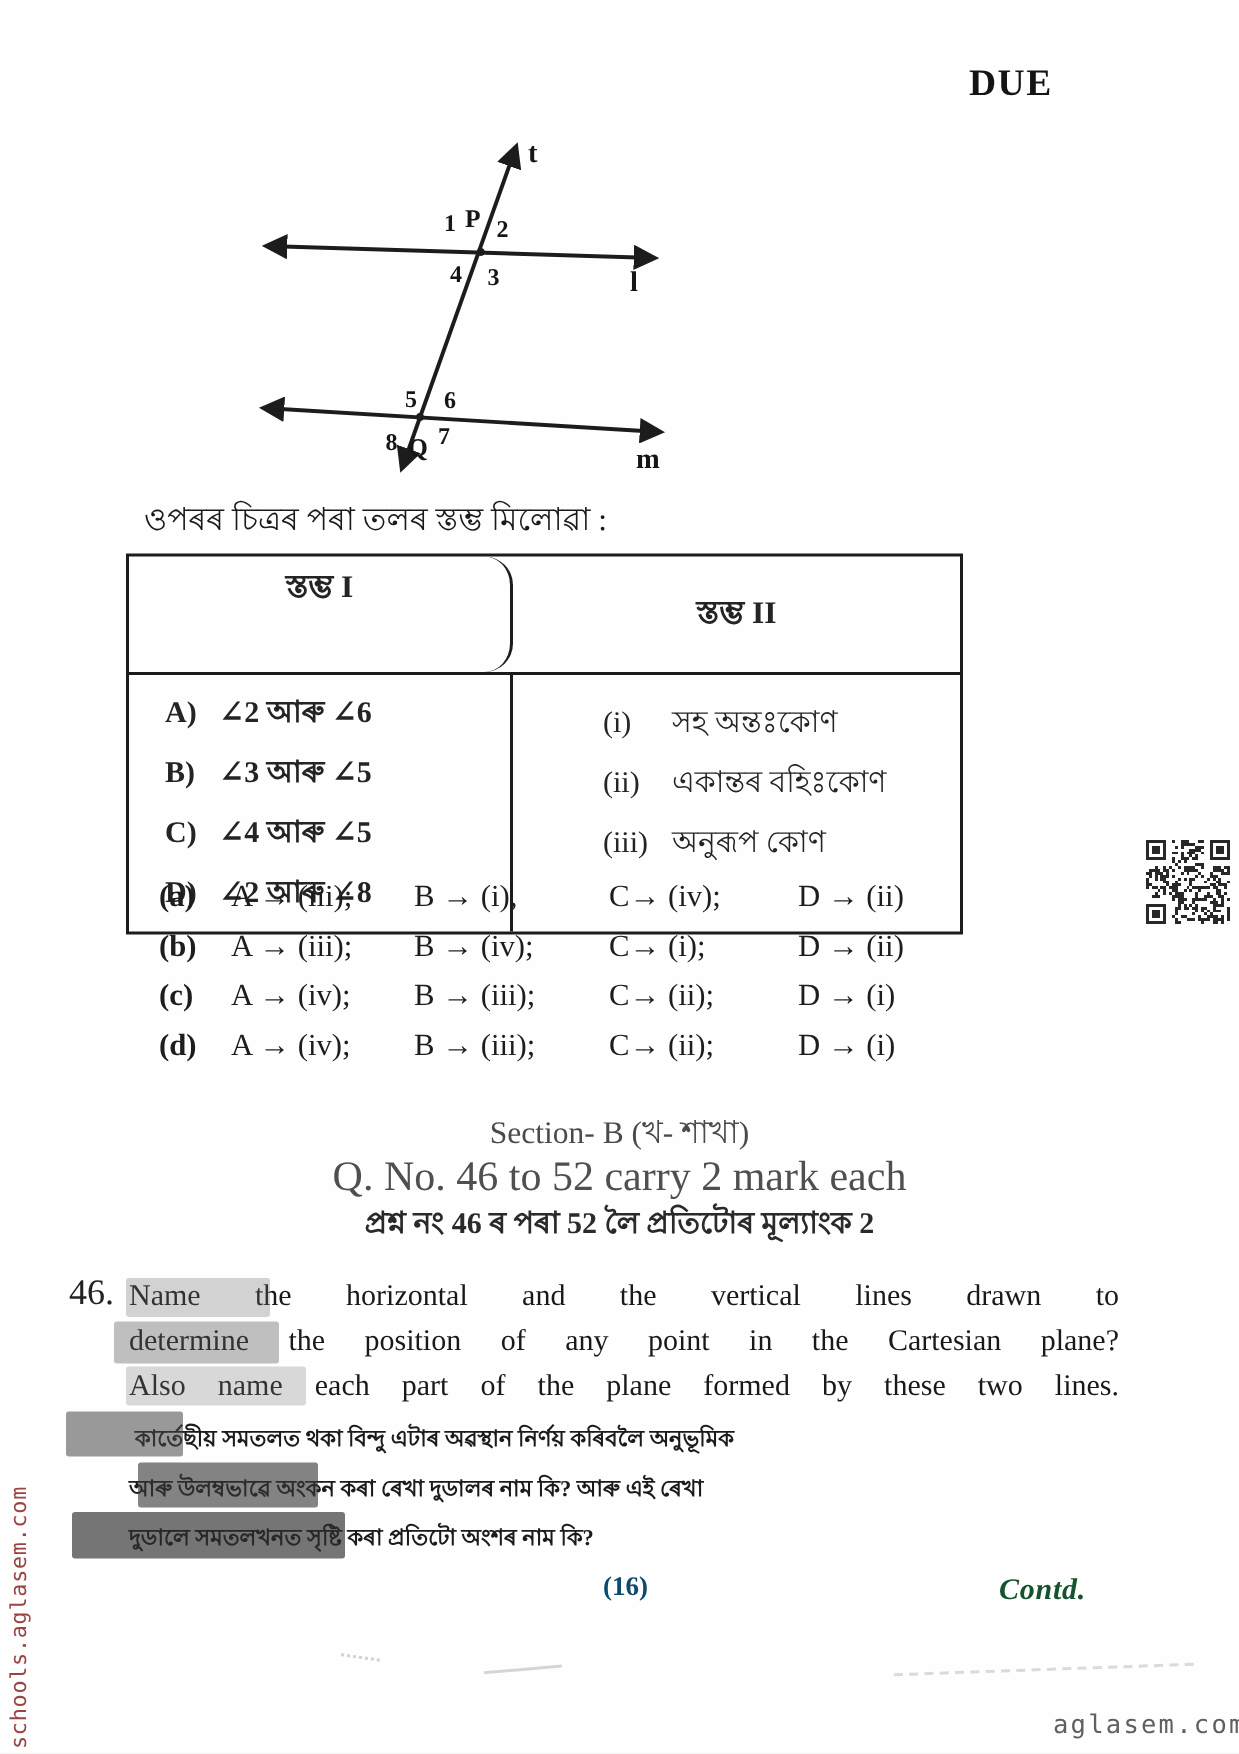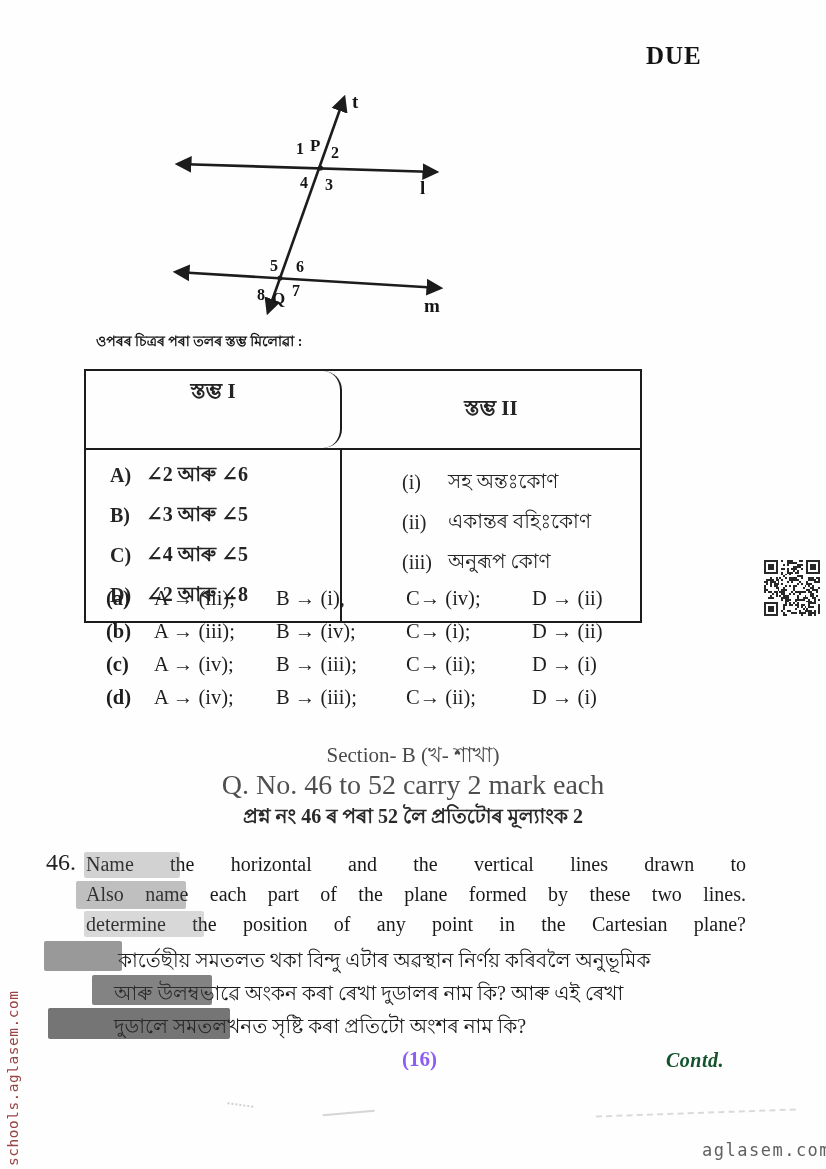--- a/index.html
+++ b/index.html
@@ -18,21 +18,21 @@
        letter-spacing:1px;color:#141414;}
 
   
   .diagram{position:absolute;left:168px;top:88px;width:300px;height:230px;}
   .diagram line{stroke:#1c1c1c;stroke-width:2.6;}
   .diagram text{fill:#161616;font-family:"Liberation Serif","DejaVu Serif",serif;}
   .dg-num{font-size:16px;font-weight:700;}
   .dg-pt{font-size:17px;font-weight:700;}
   .dg-ln{font-size:19px;font-weight:600;}
 
-  .instruction{position:absolute;left:96px;top:330px;font-size:14px;font-weight:700;color:#191919;}
+  .instruction{position:absolute;left:96px;top:330px;font-size:21px;font-weight:400;color:#191919;}
 
   
   .match-table{position:absolute;left:84px;top:369px;width:554px;
                border:2.5px solid #1c1c1c;font-size:20px;color:#242424;}
   .mt-header{display:flex;border-bottom:2.5px solid #1c1c1c;font-weight:700;font-size:21px;}
   .mt-h1{width:254px;border-right:2.5px solid #1c1c1c;text-align:center;padding:4px 0;border-radius:19px;}
   .mt-h2{flex:1;text-align:center;padding:21px 0;}
   .mt-body{display:flex;}
   .mt-c1{width:254px;border-right:2.5px solid #1c1c1c;padding:5px 0 6px;}
   .mt-c2{flex:1;padding:12px 0 6px;}
@@ -55,34 +55,34 @@
   .sec-title{font-size:21px;color:#4a4a4a;line-height:30px;}
   .sec-en{font-size:28px;color:#4f4f4f;line-height:30px;}
   .sec-as{font-size:20px;font-weight:700;color:#2a2a2a;line-height:32px;}
 
   
   .q46{position:absolute;left:46px;top:849px;width:702px;display:flex;}
   .qnum{width:40px;font-size:24px;color:#222;}
   .qtext{width:660px;}
   .en-line{font-size:20px;line-height:30px;text-align:justify;text-align-last:justify;color:#191919;}
   .as-block{margin-top:5px;}
-  .as-line{font-size:20px;font-weight:400;line-height:33px;color:#1b1b1b;margin-left:28px;}
+  .as-line{font-size:15px;font-weight:700;line-height:33px;color:#1b1b1b;}
   .as-0{padding-left:4px;}
 
   
   .smudge{position:absolute;border-radius:2px;z-index:5;}
   .sm1{left:84px;top:852px;width:96px;height:26px;background:rgba(110,110,110,.30);}
   .sm2{left:76px;top:881px;width:110px;height:28px;background:rgba(90,90,90,.38);}
   .sm3{left:84px;top:911px;width:120px;height:26px;background:rgba(120,120,120,.28);}
   .sm4{left:44px;top:941px;width:78px;height:30px;background:rgba(70,70,70,.55);}
   .sm5{left:92px;top:975px;width:120px;height:30px;background:rgba(55,55,55,.62);}
   .sm6{left:48px;top:1008px;width:182px;height:31px;background:rgba(45,45,45,.66);}
 
   
-  .page-num{position:absolute;left:402px;top:1047px;font-size:21px;font-weight:700;color:#8b5cf6;}
+  .page-num{position:absolute;left:402px;top:1047px;font-size:18px;font-weight:700;color:#0c4a6e;}
   .contd{position:absolute;left:666px;top:1049px;font-size:20px;font-weight:700;
          font-style:italic;color:#14532d;letter-spacing:.5px;}
 
   
   .qr{position:absolute;left:764px;top:560px;width:56px;height:56px;opacity:.92;}
   .qr svg{width:100%;height:100%;shape-rendering:crispEdges;}
   #qr-mods rect{fill:#161616;}
 
   
   .scrib1{position:absolute;left:322px;top:1098px;width:52px;height:14px;
@@ -204,22 +204,22 @@
   <div class="section-head">
     <div class="sec-title">Section- B (খ- শাখা)</div>
     <div class="sec-en">Q. No. 46 to 52 carry 2 mark each</div>
     <div class="sec-as">প্ৰশ্ন নং 46 ৰ পৰা 52 লৈ প্ৰতিটোৰ মূল্যাংক 2</div>
   </div>
 
   <div class="q46">
     <div class="qnum">46.</div>
     <div class="qtext">
       <div class="en-line">Name the horizontal and the vertical lines drawn to</div>
+      <div class="en-line">determine the position of any point in the Cartesian plane?</div>
       <div class="en-line">Also name each part of the plane formed by these two lines.</div>
-      <div class="en-line">determine the position of any point in the Cartesian plane?</div>
       <div class="as-block">
         <div class="as-line as-0">কাৰ্তেছীয় সমতলত থকা বিন্দু এটাৰ অৱস্থান নিৰ্ণয় কৰিবলৈ অনুভূমিক</div>
         <div class="as-line">আৰু উলম্বভাৱে অংকন কৰা ৰেখা দুডালৰ নাম কি? আৰু এই ৰেখা</div>
         <div class="as-line">দুডালে সমতলখনত সৃষ্টি কৰা প্ৰতিটো অংশৰ নাম কি?</div>
       </div>
     </div>
   </div>
 
   <div class="smudge sm1"></div>
   <div class="smudge sm2"></div>

